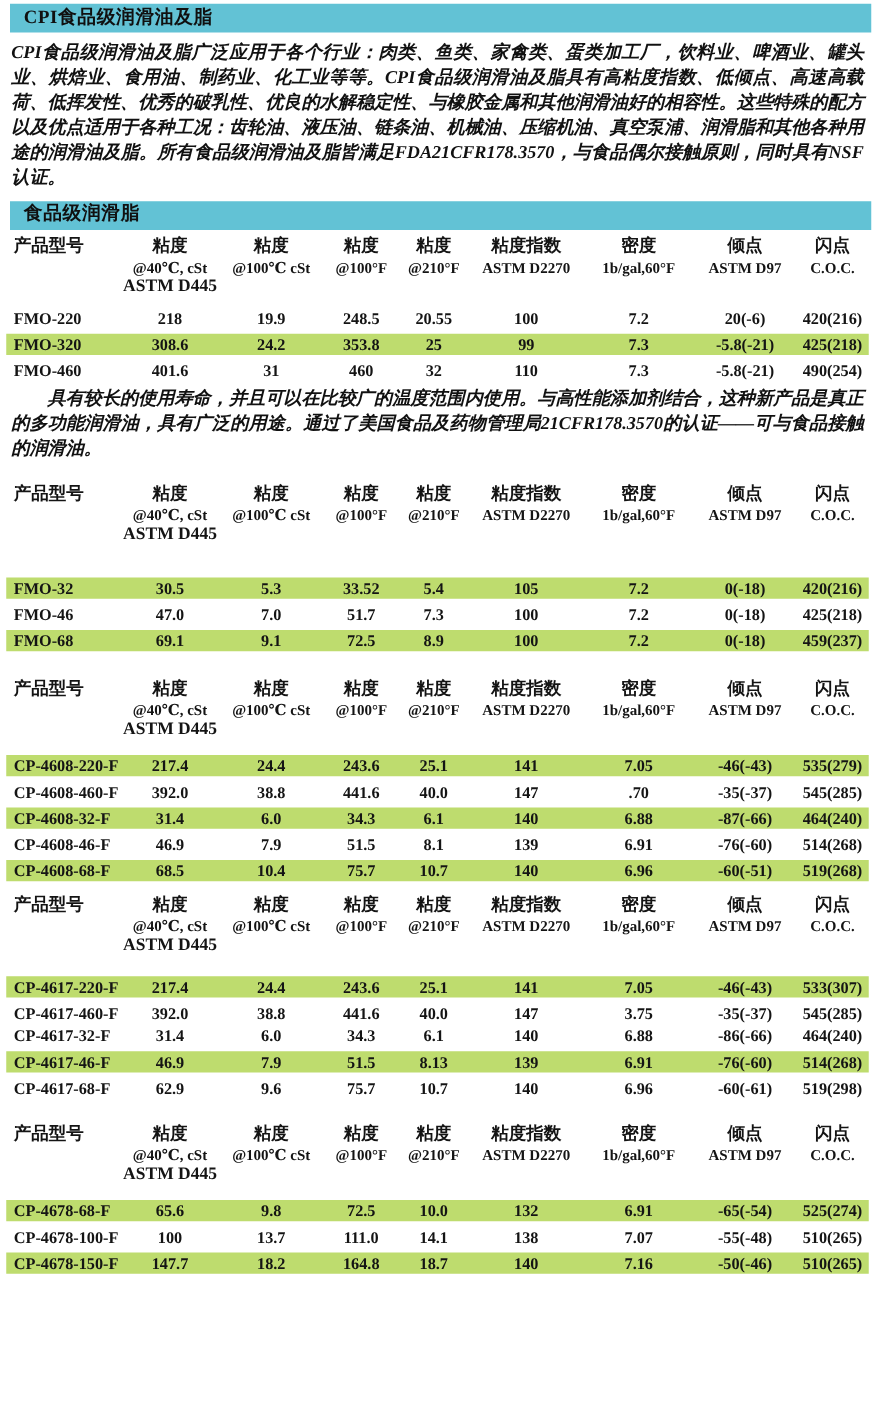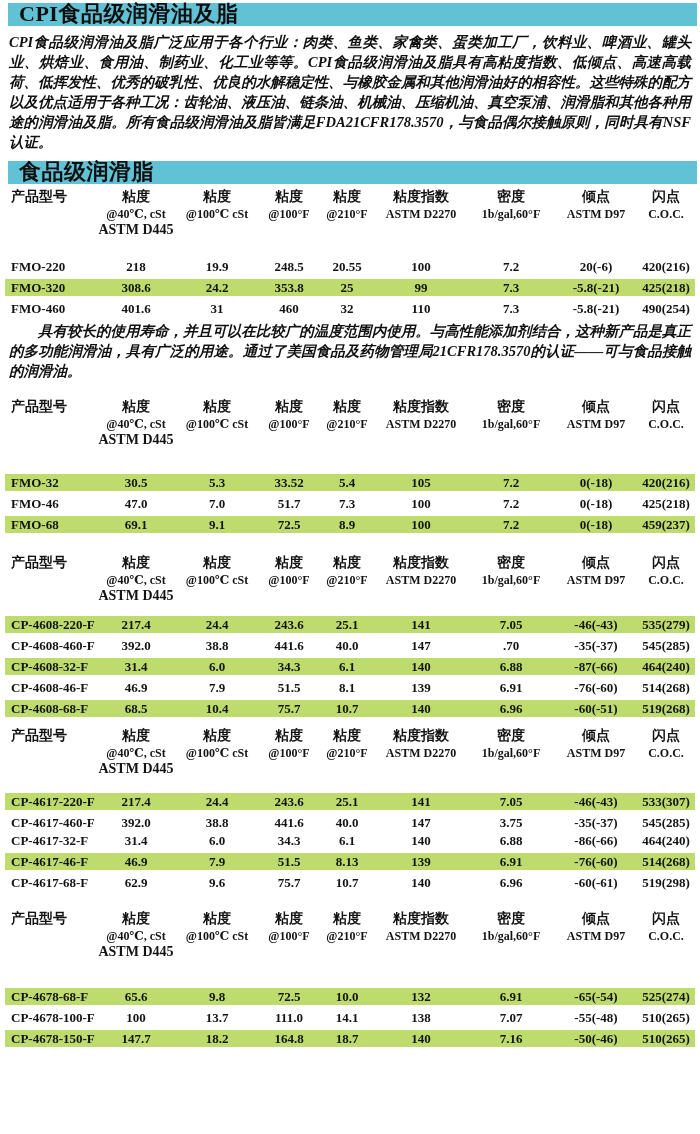--- a/index.html
+++ b/index.html
@@ -10,51 +10,51 @@
     background:#ffffff;
     font-family:"Liberation Serif","DejaVu Serif",serif;
     font-weight:bold;
     color:#141414;
   }
   
   .banner{
     margin:3px 3px 0 8px;
     background:var(--banner,#62c2d5);
     padding:1px 0 2px 11px;
-    font-size:22px;
+    font-size:15px;
     line-height:20px;
     height:20px;
     letter-spacing:0.5px;
     color:#101010;
   }
-  .b2{margin-top:9px;}
+  .b2{margin-top:9px;font-family:Liberation Mono, monospace;}
   
   .para{
     margin:0 9px;
     font-size:14.5px;
     line-height:20px;
     text-align:justify;
     color:#111;
     font-style:italic;
   }
   .p1{margin-top:6px;}
   .p2{margin-top:6px;line-height:19px;}
   .p3{text-indent:2em;}
   
   .spec-table{margin:0;}
   .t1{margin-top:3px;}
-  .t1 .rows{margin-top:20px;}
+  .t1 .rows{margin-top:8px;}
   .t2{margin-top:16px;}
   .t2 .rows{margin-top:26px;}
   .t3{margin-top:20px;}
   .t3 .rows{margin-top:12px;}
   .t4{margin-top:9px;}
   .t4 .rows{margin-top:16px;}
   .t5{margin-top:18px;}
-  .t5 .rows{margin-top:28px;}
+  .t5 .rows{margin-top:12px;}
 
   .hline,.trow{display:flex;align-items:center;margin-left:5px;margin-right:5px;}
   .hline1{height:19px;font-size:14px;}
   .hline2{height:16px;font-size:12px;}
   .hline3{height:16px;font-size:14px;}
   .hc,.tc{display:block;text-align:center;box-sizing:border-box;white-space:nowrap;overflow:visible;}
   .c0{width:92px;text-align:left;padding-left:6px;}
   .c1{width:78px;}
   .c2{width:84px;}
   .c3{width:60px;}

